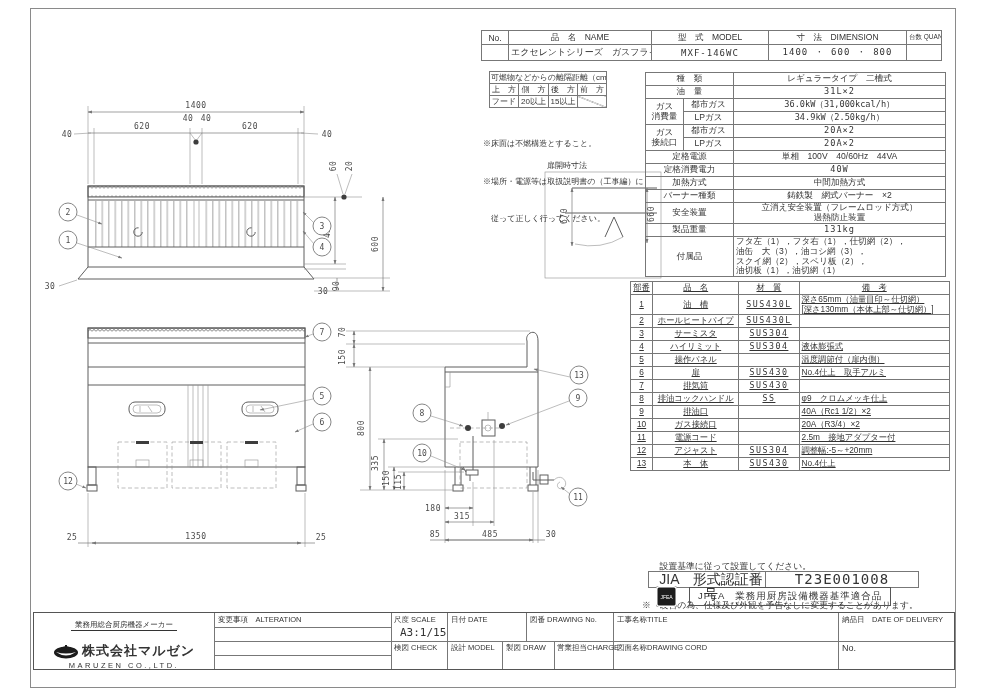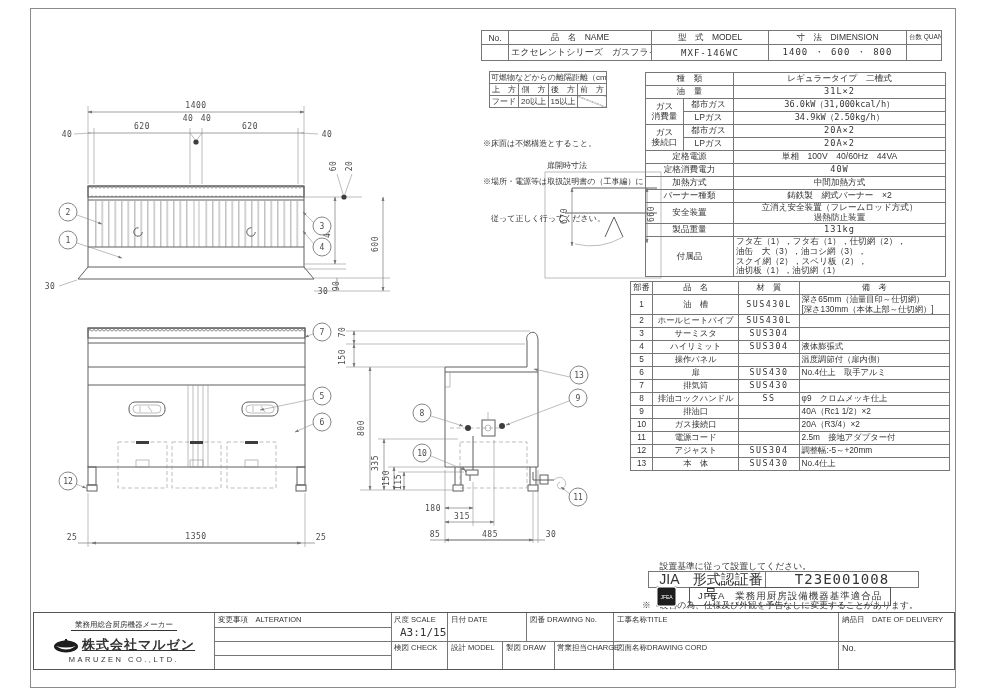--- a/index.html
+++ b/index.html
@@ -40,21 +40,21 @@
               font-size:5px;display:flex;align-items:center;justify-content:center;
               box-shadow:inset 0 0 0 1.5px #fff,inset 0 0 0 2.5px #1d1d1d;letter-spacing:0;}
   #jfea-box{border:1px solid #555;padding:2px 8px;font-size:9.5px;letter-spacing:1px;}
   
   #tblock{border:1.2px solid #555;}
   .vl{position:absolute;background:#777;width:1px;}
   .hl{position:absolute;background:#777;height:1px;}
   .tb-label{position:absolute;font-size:7.5px;white-space:nowrap;}
   #company-cell{position:absolute;left:0;top:0;width:180px;height:56px;text-align:center;}
   #maker-tagline{font-size:7.5px;border-bottom:1px solid #333;display:inline-block;margin-top:3px;padding:0 4px;}
-  #company-row{display:flex;align-items:center;justify-content:center;gap:3px;margin-top:5px;text-decoration:underline;}
+  #company-row{display:flex;align-items:center;justify-content:center;gap:3px;margin-top:11px;}
   #company-name{font-size:13px;font-weight:bold;letter-spacing:1px;}
   #company-en{font-size:7.5px;letter-spacing:2.5px;margin-top:1px;}
   
   .ln{stroke:#5f5f5f;fill:none;stroke-width:1;}
   .th{stroke:#909090;fill:none;stroke-width:0.6;}
   .dm{stroke:#787878;fill:none;stroke-width:0.7;}
   .dash{stroke-dasharray:4 2.5;}
   .dt{font:8px "DejaVu Sans Mono",monospace;fill:#4a4a4a;letter-spacing:0.5px;text-anchor:middle;}
   .bt{font:8px "DejaVu Sans Mono",monospace;fill:#4a4a4a;text-anchor:middle;}
   .jt{font:8px "Liberation Sans",sans-serif;fill:#333;}
@@ -470,21 +470,21 @@
     <tr>
           <td class="c" colspan="2">付属品</td>
         <td class="l pre">フタ左（1），フタ右（1），仕切網（2），
 油缶　大（3），油コシ網（3），
 スクイ網（2），スベリ板（2），
 油切板（1），油切網（1）</td>
         </tr>
   </tbody>
     </table>
 
-  <table id="parts-tbl" class="abs grid" style="left:630px;top:281px;width:320px;">
+  <table id="parts-tbl" class="abs grid" style="left:630px;top:281px;width:320px;text-decoration:underline;">
     <colgroup>
         <col style="width:22px">
         <col style="width:86px">
         <col style="width:60px">
         <col style="width:150px">
       </colgroup>
     <tbody>
         <tr>
       <td class="c">部番</td>
       <td class="c">品　名</td>

